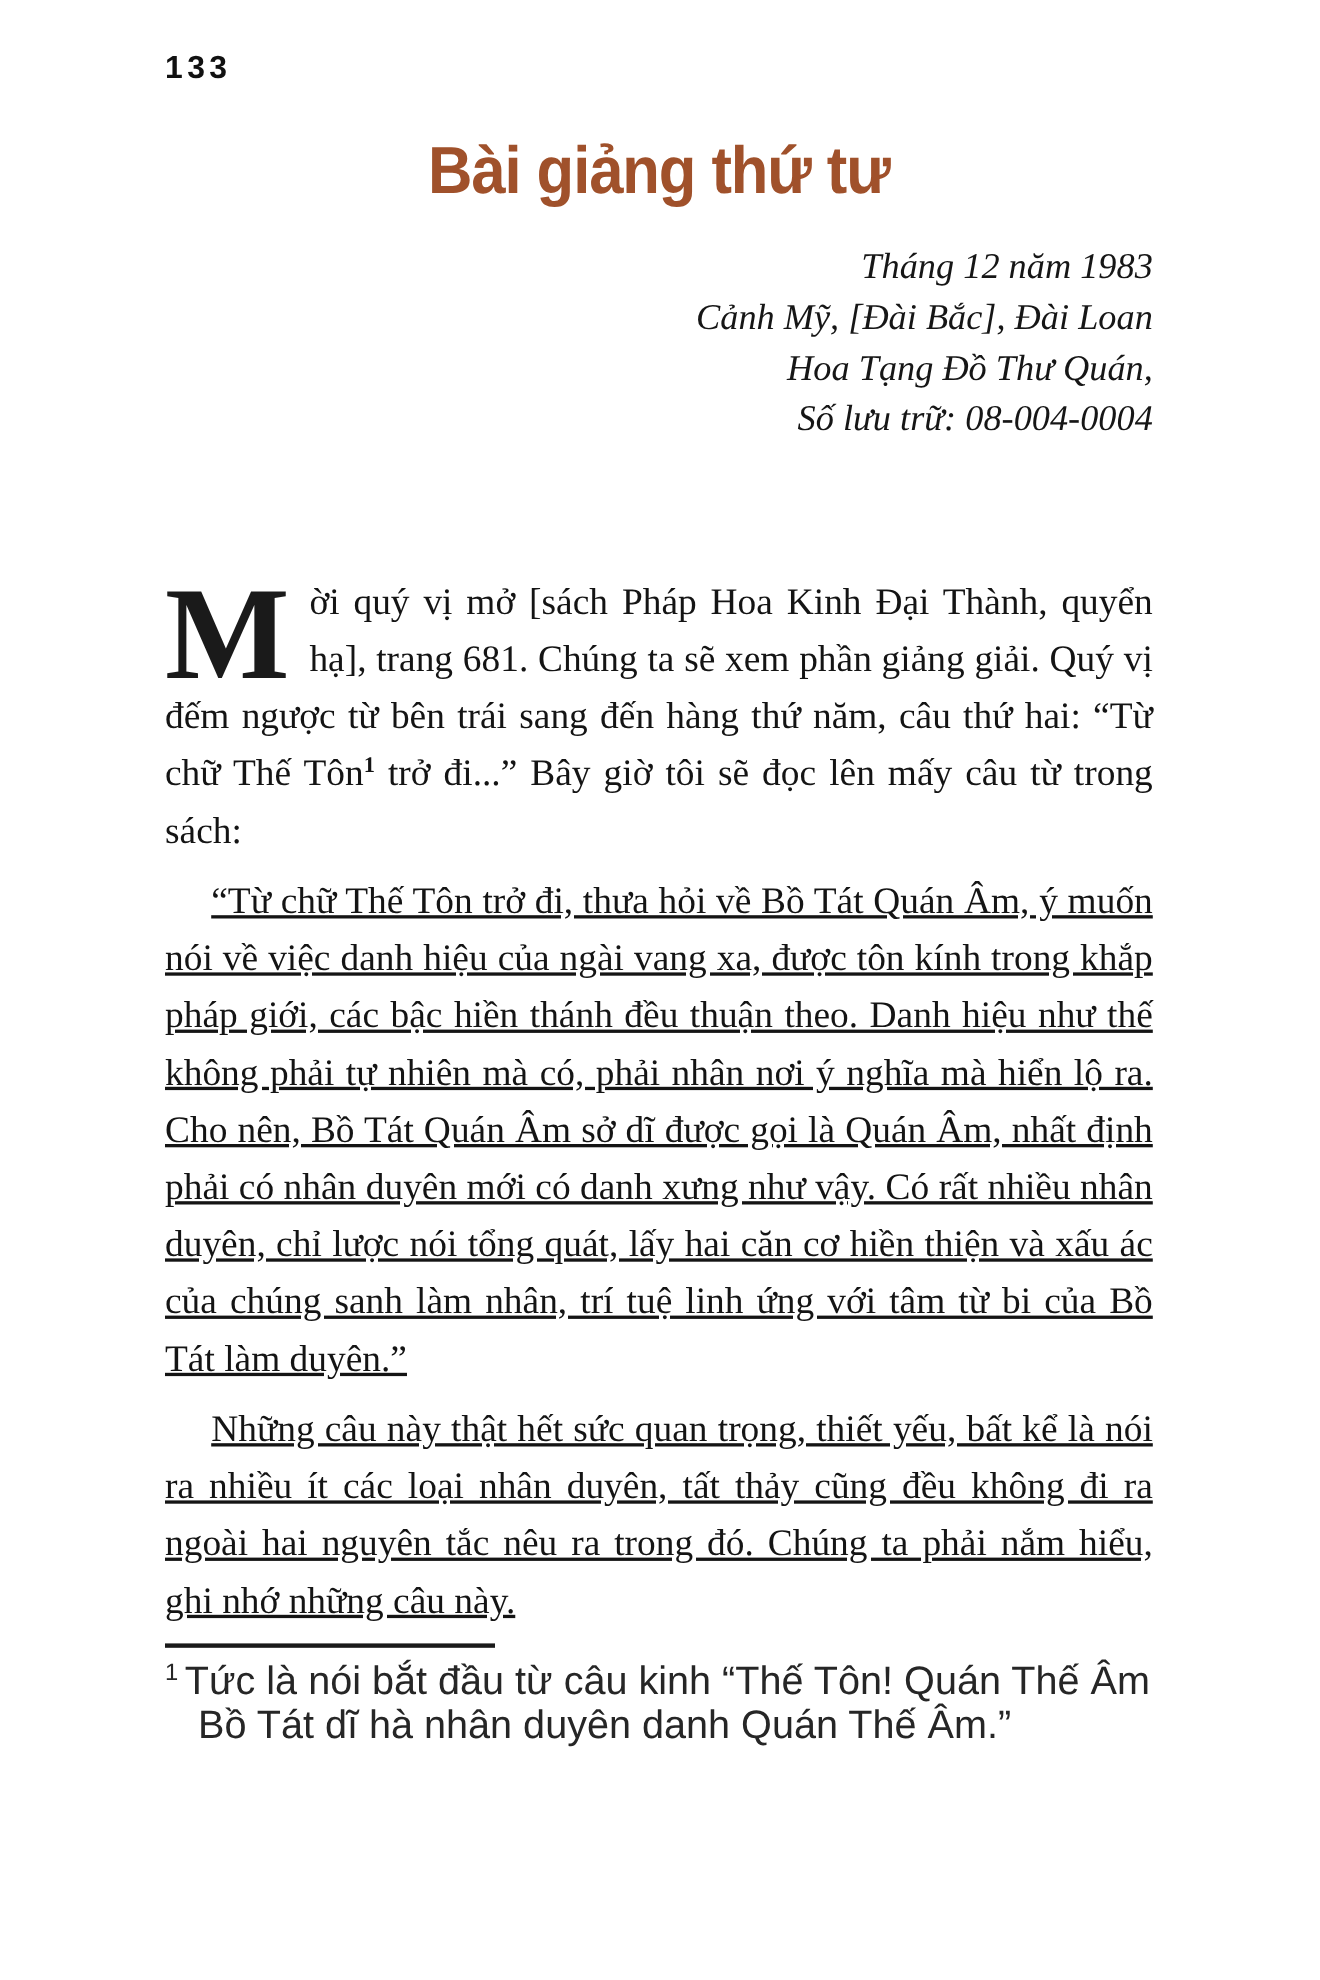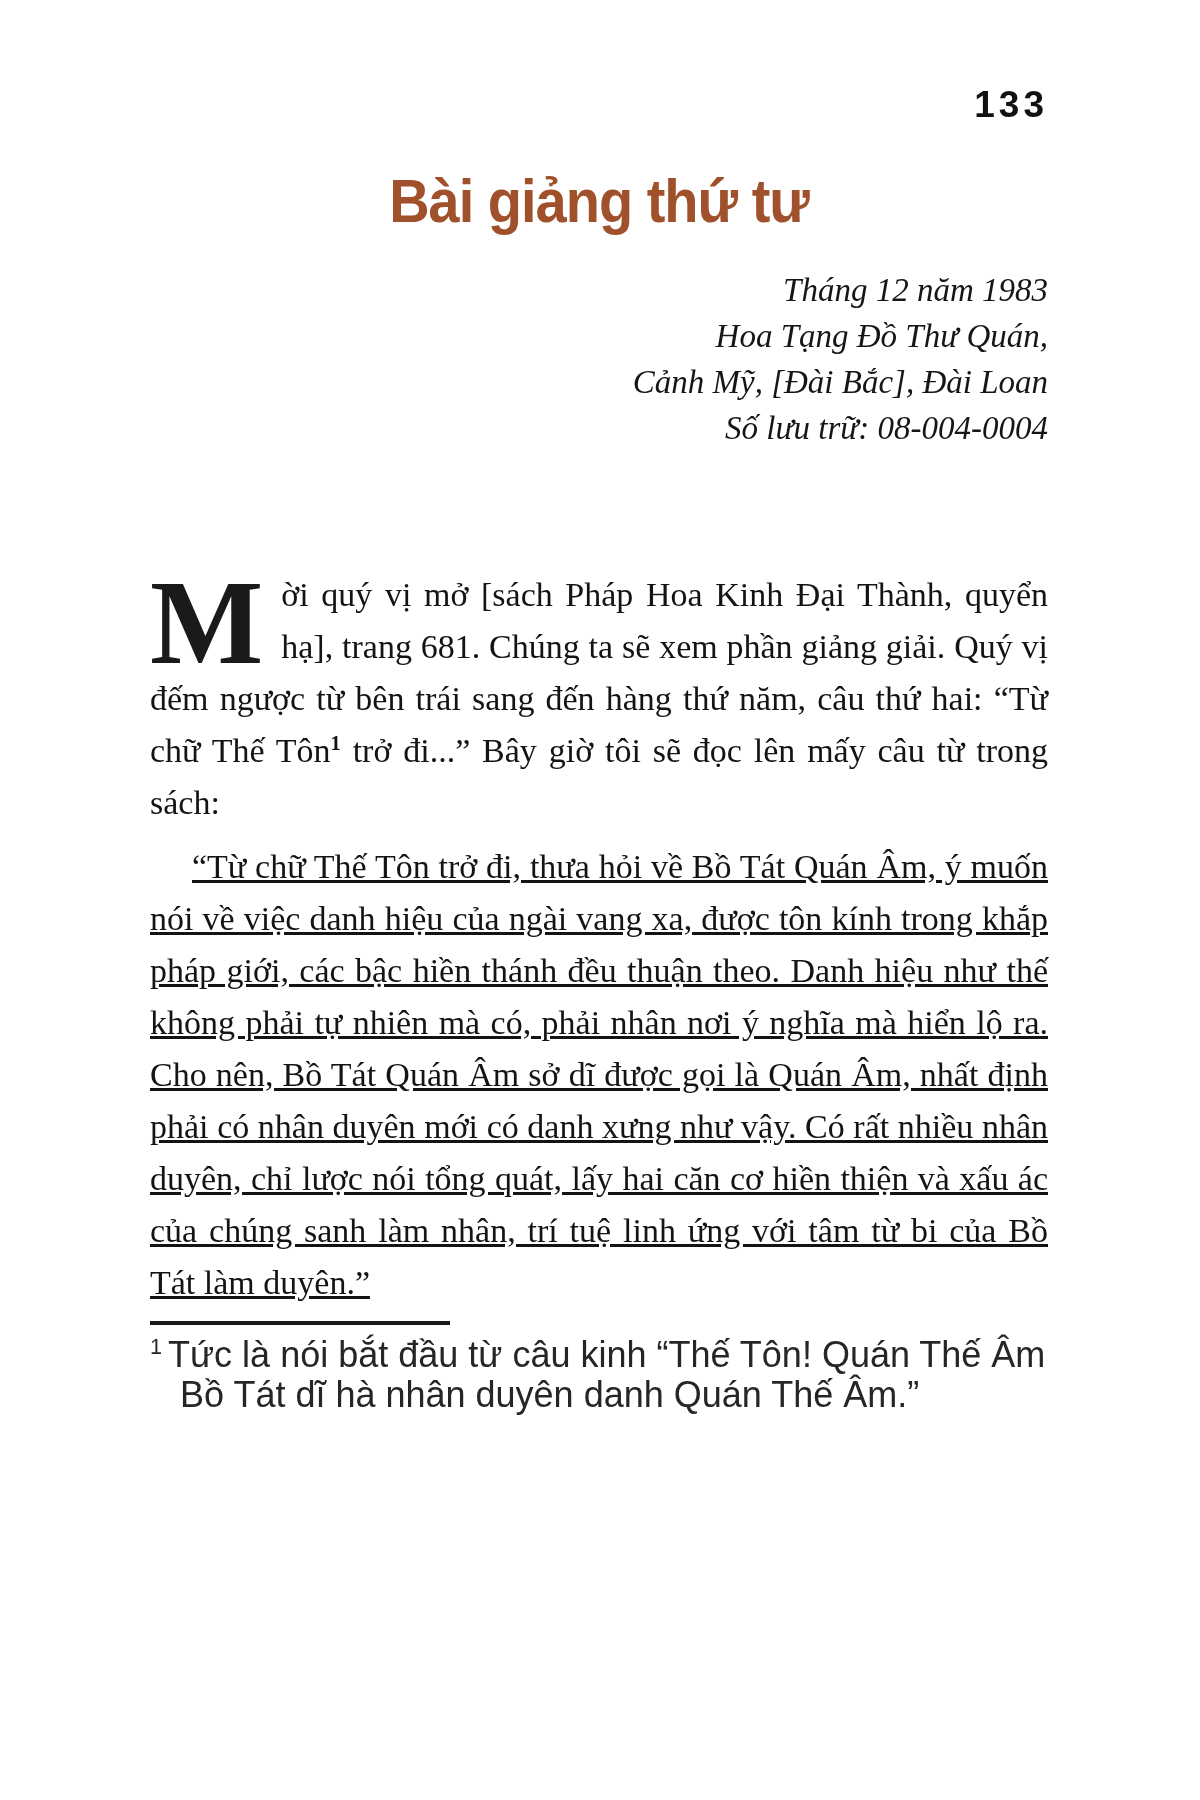--- a/index.html
+++ b/index.html
@@ -7,25 +7,25 @@
   .page {
     position: relative;
     width: 1200px;
     height: 1800px;
     background: #ffffff;
     padding: 0 152px 0 150px;
     overflow: hidden;
     color: #141414;
   }
   .page-number {
-    padding-top: 84px;
-    text-align: right;
+    padding-top: 46px;
+    text-align: left;
     font-family: "Liberation Sans", sans-serif;
     font-weight: bold;
-    font-size: 37px;
+    font-size: 29px;
     letter-spacing: 4px;
     color: #111;
   }
   .chapter-title {
     margin-top: 40px;
     text-align: center;
     font-family: "Liberation Sans", sans-serif;
     font-weight: 800;
     font-size: 56px;
     letter-spacing: -1px;
@@ -93,31 +93,32 @@
 <body>
 
 <div class="page">
 
   <div class="page-number">133</div>
 
   <h1 class="chapter-title">Bài giảng thứ tư</h1>
 
   <div class="meta-block">
     <div class="meta-line">Tháng 12 năm 1983</div>
+    <div class="meta-line">Cảnh Mỹ, [Đài Bắc], Đài Loan</div>
     <div class="meta-line">Hoa Tạng Đồ Thư Quán,</div>
-    <div class="meta-line">Cảnh Mỹ, [Đài Bắc], Đài Loan</div>
     <div class="meta-line">Số lưu trữ: 08-004-0004</div>
   </div>
 
   <div class="body-text">
 
     <p class="para"><span class="dropcap">M</span><span>ời quý vị mở [sách Pháp Hoa Kinh Đại Thành, quyển hạ], trang 681. Chúng ta sẽ xem phần giảng giải. Quý vị đếm ngược từ bên trái sang đến hàng thứ năm, câu thứ hai: “Từ chữ Thế Tôn</span><sup class="fn-ref">1</sup><span> trở đi...” Bây giờ tôi sẽ đọc lên mấy câu từ trong sách:</span></p>
 
     <p class="para indent">“Từ chữ Thế Tôn trở đi, thưa hỏi về Bồ Tát Quán Âm, ý muốn nói về việc danh hiệu của ngài vang xa, được tôn kính trong khắp pháp giới, các bậc hiền thánh đều thuận theo. Danh hiệu như thế không phải tự nhiên mà có, phải nhân nơi ý nghĩa mà hiển lộ ra. Cho nên, Bồ Tát Quán Âm sở dĩ được gọi là Quán Âm, nhất định phải có nhân duyên mới có danh xưng như vậy. Có rất nhiều nhân duyên, chỉ lược nói tổng quát, lấy hai căn cơ hiền thiện và xấu ác của chúng sanh làm nhân, trí tuệ linh ứng với tâm từ bi của Bồ Tát làm duyên.”</p>
 
+    <p class="para indent">Những câu này thật hết sức quan trọng, thiết yếu, bất kể là nói ra nhiều ít các loại nhân duyên, tất thảy cũng đều không đi ra ngoài hai nguyên tắc nêu ra trong đó. Chúng ta phải nắm hiểu, ghi nhớ những câu này.</p>
 
   </div>
 
   <div class="footnote-area">
     <div class="footnote-rule"></div>
     <p class="footnote"><sup class="fn-marker">1</sup><span>Tức là nói bắt đầu từ câu kinh “Thế Tôn! Quán Thế Âm Bồ Tát dĩ hà nhân duyên danh Quán Thế Âm.”</span></p>
   </div>
 
 </div>
 

